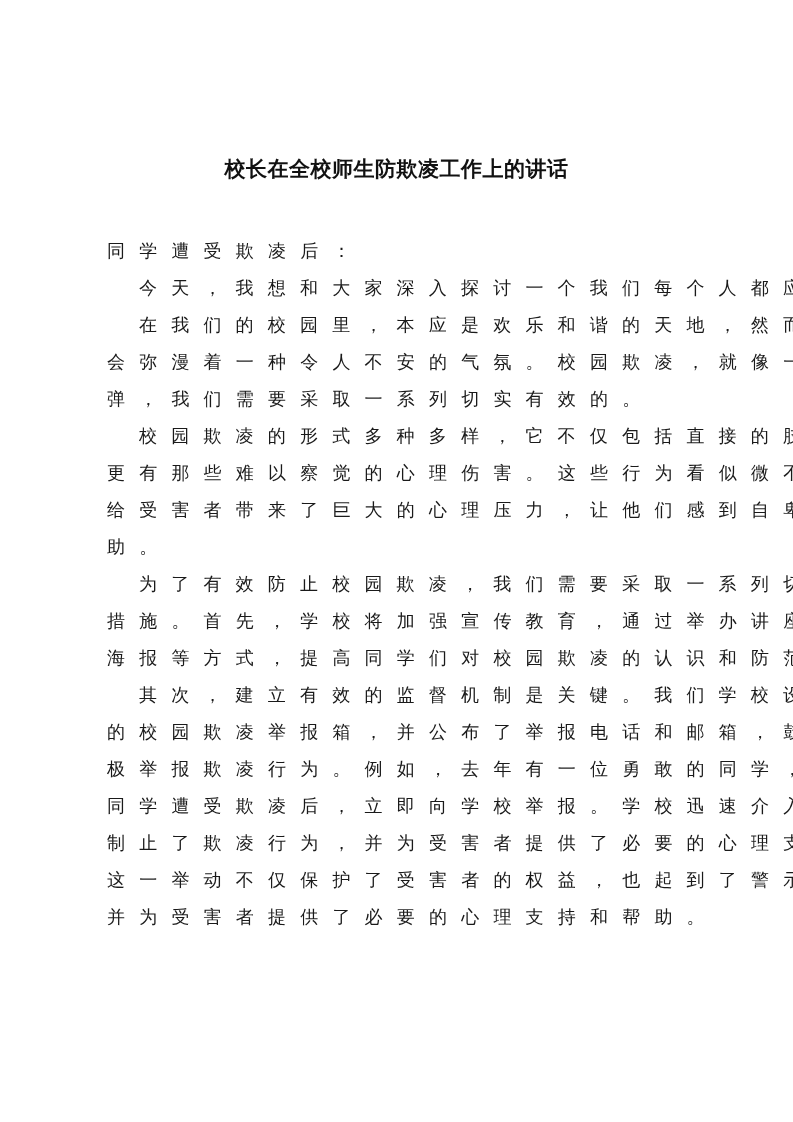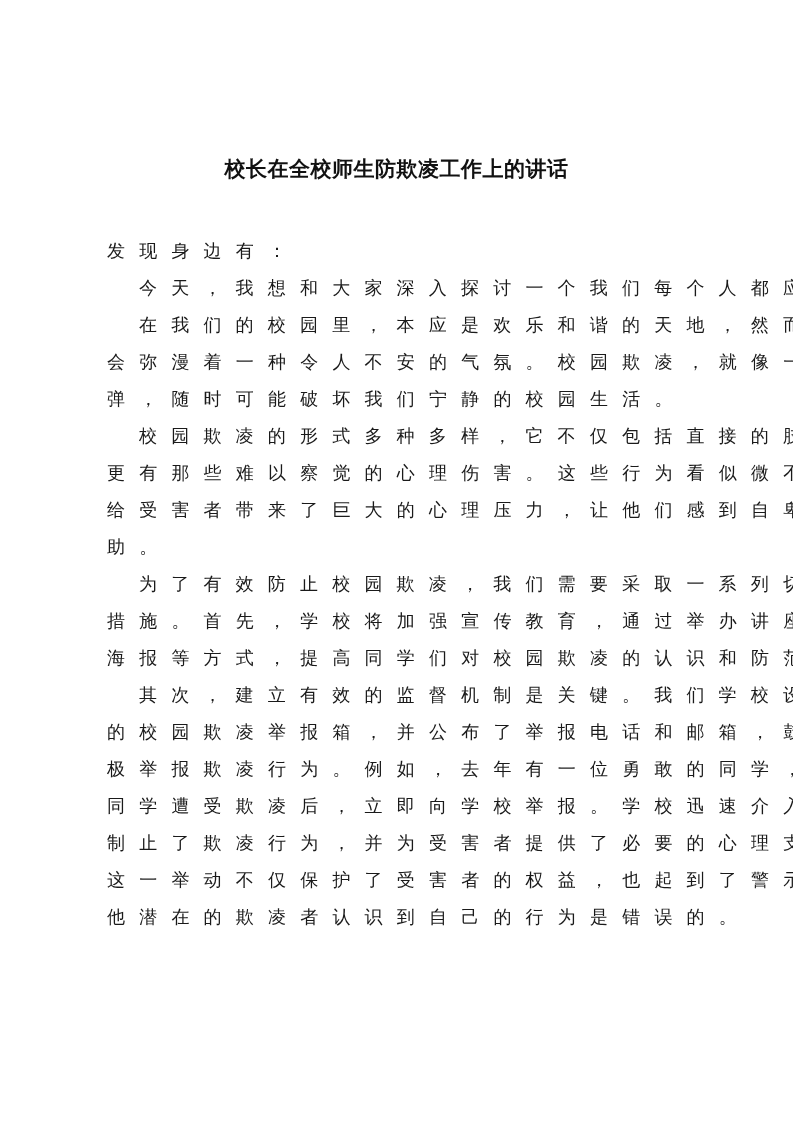--- a/index.html
+++ b/index.html
@@ -54,35 +54,35 @@
       padding-left: 32px;
     }
   </style>
 </head>
 <body>
 
 <div class="page">
   <h1 class="title">校长在全校师生防欺凌工作上的讲话</h1>
 
   <div class="body-text">
-    <span class="line">发现身边有：</span>
+    <span class="line">同学遭受欺凌后：</span>
     <div id="lines-container">
         <span class="line indent">今天，我想和大家深入探讨一个我们每个人都应该关注的</span>
         <span class="line indent">在我们的校园里，本应是欢乐和谐的天地，然而，有时却</span>
         <span class="line">会弥漫着一种令人不安的气氛。校园欺凌，就像一颗隐藏的炸</span>
-        <span class="line">弹，随时可能破坏我们宁静的校园生活。</span>
+        <span class="line">弹，我们需要采取一系列切实有效的。</span>
         <span class="line indent">校园欺凌的形式多种多样，它不仅包括直接的肢体冲突，</span>
         <span class="line">更有那些难以察觉的心理伤害。这些行为看似微不足道，但却</span>
         <span class="line">给受害者带来了巨大的心理压力，让他们感到自卑、孤独和无</span>
         <span class="line">助。</span>
         <span class="line indent">为了有效防止校园欺凌，我们需要采取一系列切实有效的</span>
         <span class="line">措施。首先，学校将加强宣传教育，通过举办讲座、制作宣传</span>
         <span class="line">海报等方式，提高同学们对校园欺凌的认识和防范意识。</span>
         <span class="line indent">其次，建立有效的监督机制是关键。我们学校设立了专门</span>
         <span class="line">的校园欺凌举报箱，并公布了举报电话和邮箱，鼓励同学们积</span>
         <span class="line">极举报欺凌行为。例如，去年有一位勇敢的同学，发现身边有</span>
         <span class="line">同学遭受欺凌后，立即向学校举报。学校迅速介入调查，及时</span>
         <span class="line">制止了欺凌行为，并为受害者提供了必要的心理支持和帮助。</span>
         <span class="line">这一举动不仅保护了受害者的权益，也起到了警示作用，让其</span>
-        <span class="line">他潜在的欺凌者认识到自己的行为是错误的。</span>
+        <span class="line">并为受害者提供了必要的心理支持和帮助。</span>
       </div>
   </div>
 </div>
 
 </body></html>

